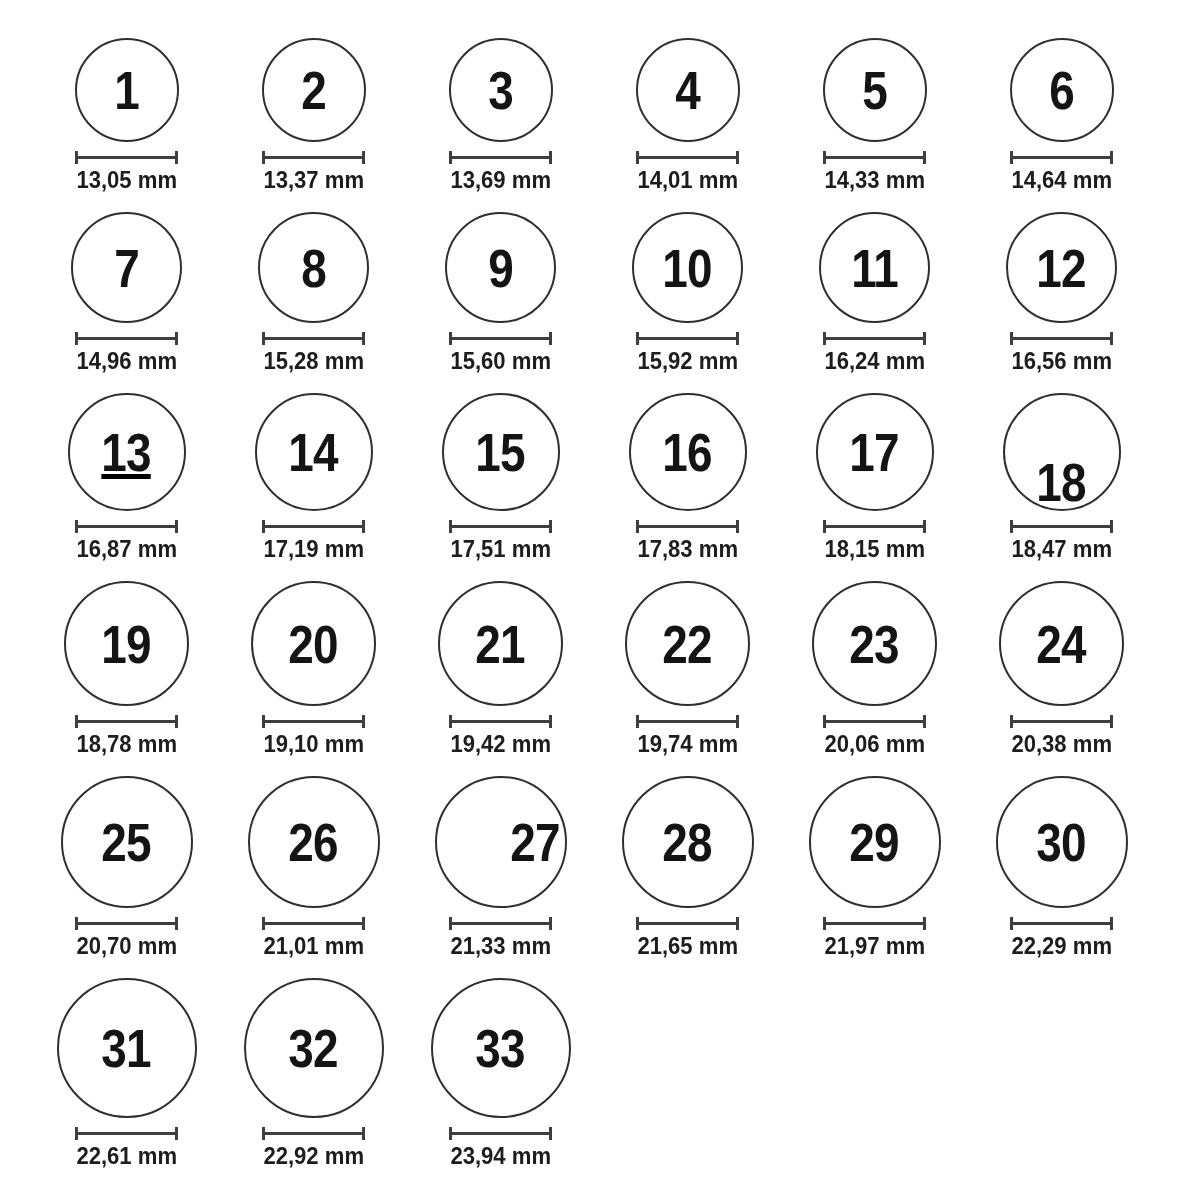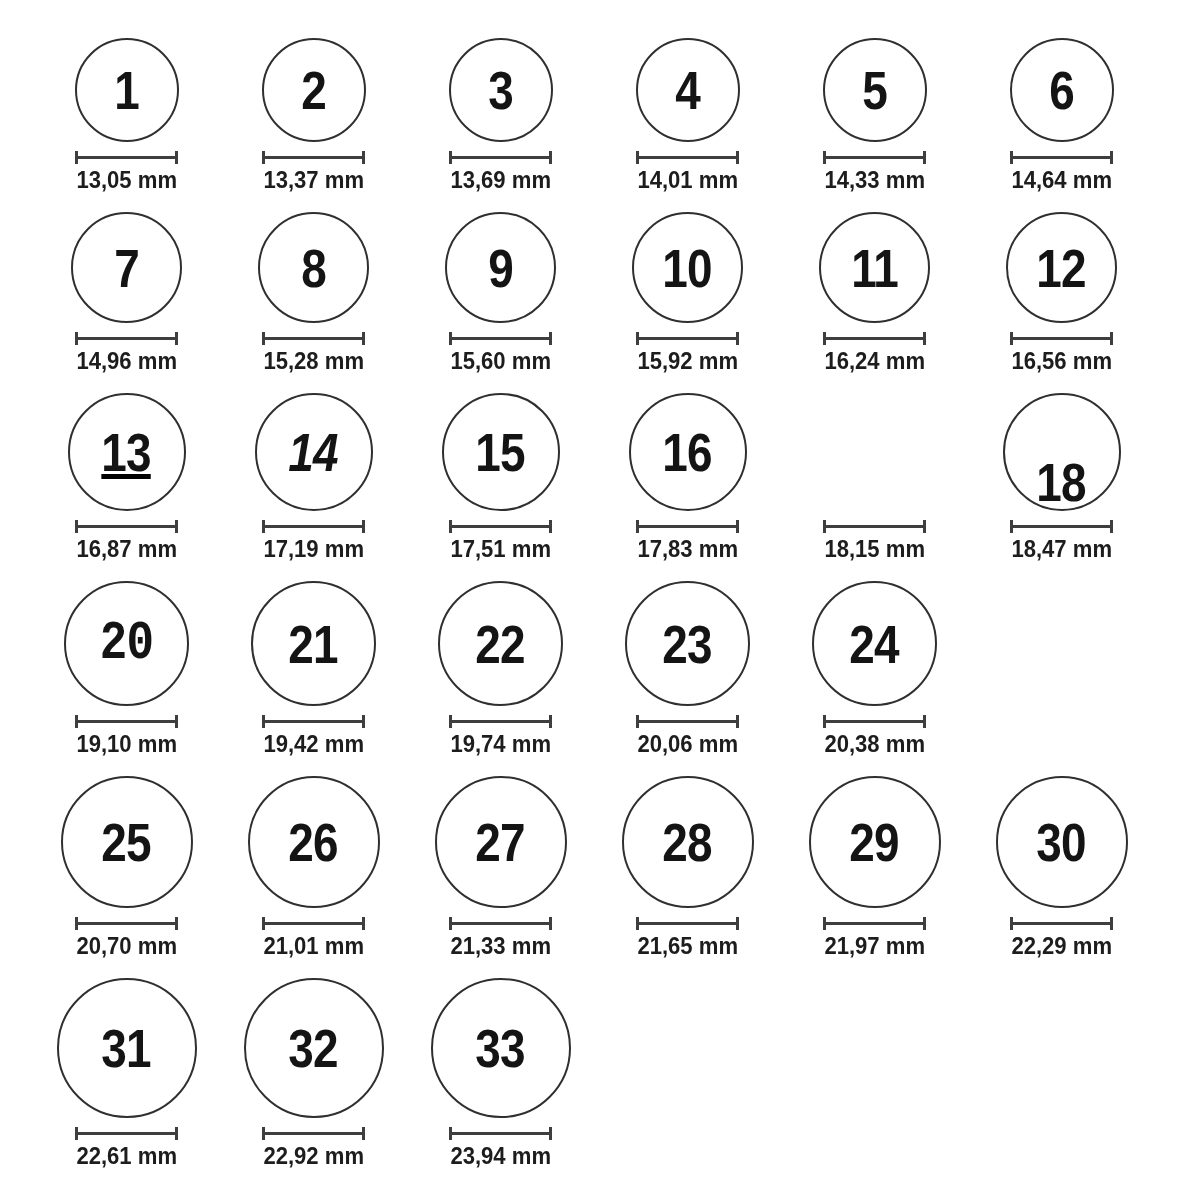--- a/index.html
+++ b/index.html
@@ -195,21 +195,21 @@
           <span class="num">13</span>
         </div>
         <div class="mline">
           <div class="tick left"></div>
           <div class="bar"></div>
           <div class="tick right"></div>
         </div>
         <span class="label">16,87 mm</span>
       </div>
       <div class="cell">
-        <div class="circle" style="width: 118px; height: 118px; font-style: italic;">
+        <div class="circle" style="width: 118px; height: 118px;">
           <span class="num">14</span>
         </div>
         <div class="mline">
           <div class="tick left"></div>
           <div class="bar"></div>
           <div class="tick right"></div>
         </div>
         <span class="label">17,19 mm</span>
       </div>
       <div class="cell">
@@ -228,20 +228,23 @@
           <span class="num">16</span>
         </div>
         <div class="mline">
           <div class="tick left"></div>
           <div class="bar"></div>
           <div class="tick right"></div>
         </div>
         <span class="label">17,83 mm</span>
       </div>
       <div class="cell">
+        <div class="circle" style="width: 118px; height: 118px;">
+          <span class="num">17</span>
+        </div>
         <div class="mline">
           <div class="tick left"></div>
           <div class="bar"></div>
           <div class="tick right"></div>
         </div>
         <span class="label">18,15 mm</span>
       </div>
       <div class="cell">
         <div class="circle" style="width: 118px; height: 118px; align-items: flex-end;">
           <span class="num">18</span>
@@ -249,21 +252,32 @@
         <div class="mline">
           <div class="tick left"></div>
           <div class="bar"></div>
           <div class="tick right"></div>
         </div>
         <span class="label">18,47 mm</span>
       </div>
     </div>
     <div class="row">
       <div class="cell">
-        <div class="circle" style="width: 125px; height: 125px; font-family: Liberation Mono, monospace;">
+        <div class="circle" style="width: 125px; height: 125px;">
+          <span class="num">19</span>
+        </div>
+        <div class="mline">
+          <div class="tick left"></div>
+          <div class="bar"></div>
+          <div class="tick right"></div>
+        </div>
+        <span class="label">18,78 mm</span>
+      </div>
+      <div class="cell">
+        <div class="circle" style="width: 125px; height: 125px;">
           <span class="num">20</span>
         </div>
         <div class="mline">
           <div class="tick left"></div>
           <div class="bar"></div>
           <div class="tick right"></div>
         </div>
         <span class="label">19,10 mm</span>
       </div>
       <div class="cell">
@@ -328,21 +342,21 @@
           <span class="num">26</span>
         </div>
         <div class="mline">
           <div class="tick left"></div>
           <div class="bar"></div>
           <div class="tick right"></div>
         </div>
         <span class="label">21,01 mm</span>
       </div>
       <div class="cell">
-        <div class="circle" style="width: 132px; height: 132px;">
+        <div class="circle" style="width: 132px; height: 132px; justify-content: flex-end;">
           <span class="num">27</span>
         </div>
         <div class="mline">
           <div class="tick left"></div>
           <div class="bar"></div>
           <div class="tick right"></div>
         </div>
         <span class="label">21,33 mm</span>
       </div>
       <div class="cell">

